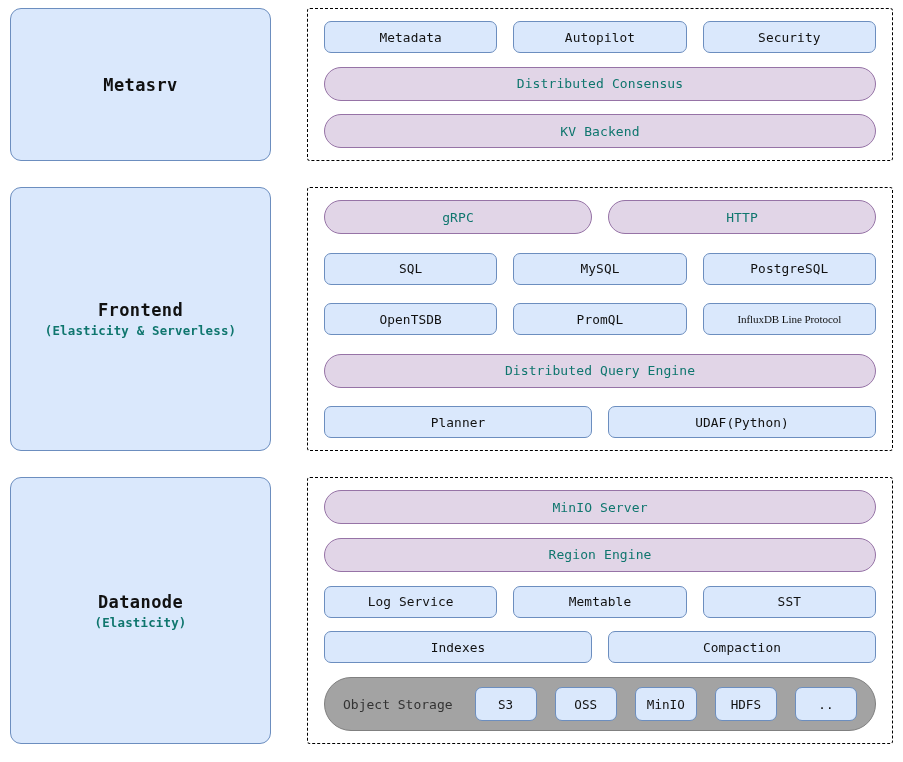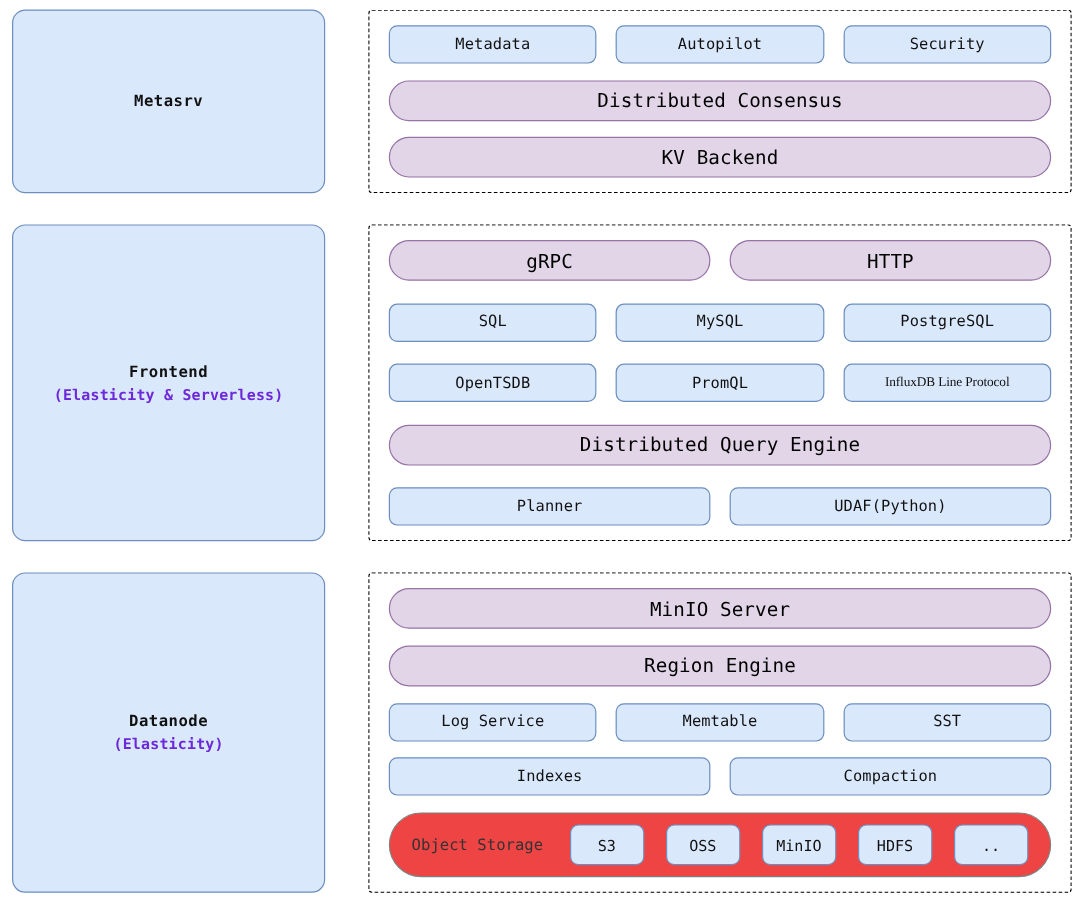--- a/index.html
+++ b/index.html
@@ -33,29 +33,29 @@
     background: #dae8fc;
     border: 1.4px solid #6c8ebf;
     border-radius: 11px;
     display: flex;
     flex-direction: column;
     align-items: center;
     justify-content: center;
     gap: 3px;
   }
   .label-title {
-    font-size: 13px;
+    font-size: 17px;
     font-weight: bold;
     color: #111111;
     letter-spacing: 0.4px;
   }
   .label-sub {
     font-size: 12.4px;
     font-weight: bold;
-    color: #6d28d9;
+    color: #0f766e;
     letter-spacing: 0.2px;
   }
 
   
   .group {
     flex: 1 1 auto;
     border: 1.6px dashed #000000;
     border-radius: 3px;
     padding: 12px 16px;
     display: flex;
@@ -89,35 +89,35 @@
 
   .pill {
     flex: 1 1 0;
     height: 34px;
     background: #e1d5e7;
     border: 1.3px solid #9673a6;
     border-radius: 18px;
     display: flex;
     align-items: center;
     justify-content: center;
-    font-size: 16px;
-    color: #000000;
+    font-size: 13px;
+    color: #0f766e;
     white-space: nowrap;
     letter-spacing: 0.1px;
     text-align: center;
   }
 
   
   .storage {
     display: flex;
     flex-direction: row;
     align-items: center;
     width: 100%;
     height: 54px;
-    background: #ef4444;
+    background: #a3a3a3;
     border: 1.3px solid #808080;
     border-radius: 27px;
     padding: 0 18px;
     gap: 18px;
   }
   .storage-label {
     font-size: 13px;
     color: #333333;
     white-space: nowrap;
     margin-right: 4px;

